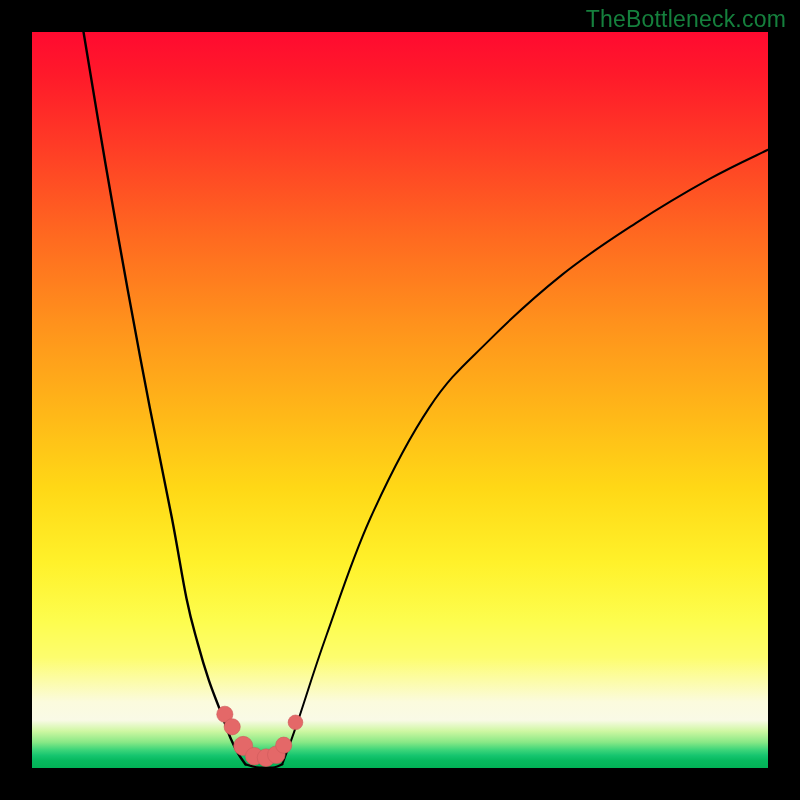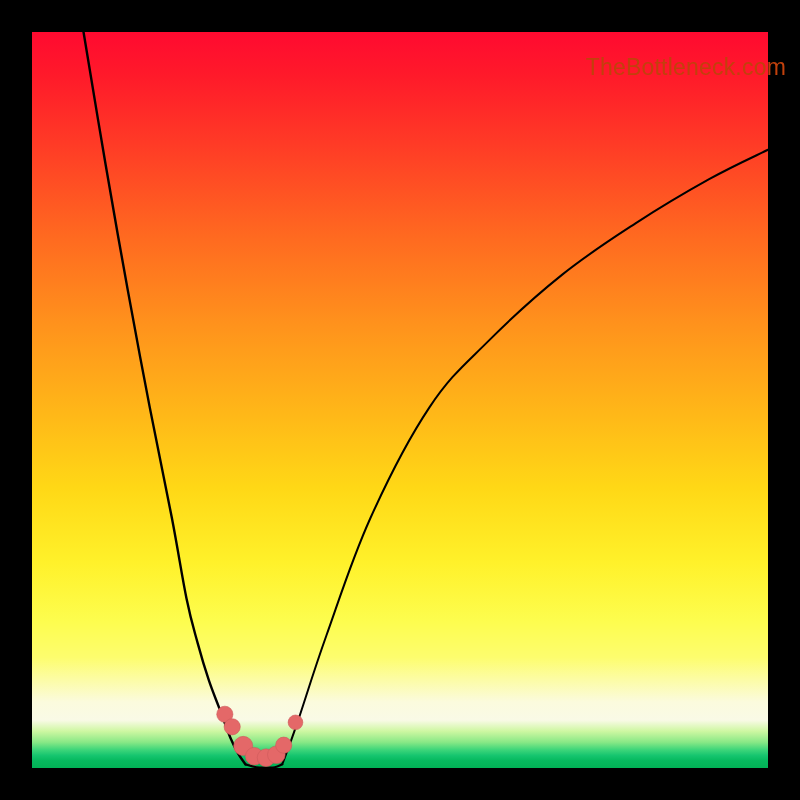--- a/index.html
+++ b/index.html
@@ -35,25 +35,24 @@
       #3fd67a 97.5%,
       #16c56f 98.3%,
       #06b95e 99%,
       #02b256 100%
     );
   }
   .watermark {
     position: absolute;
     top: 6px;
     right: 14px;
-    color: #c2410c;
+    color: #15803d;
     font-size: 23px;
     letter-spacing: 0.2px;
     font-weight: 400;
-    margin-top: 48px;
   }
   svg.curves {
     position: absolute;
     left: 32px;
     top: 32px;
     width: 736px;
     height: 736px;
     overflow: visible;
   }
 </style>

